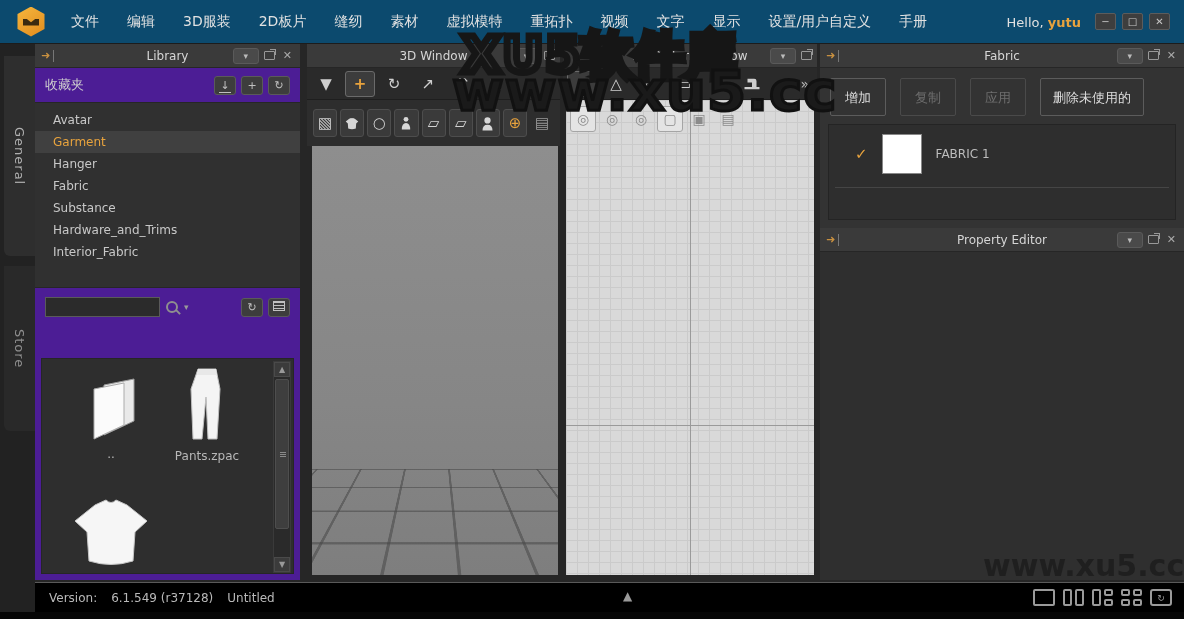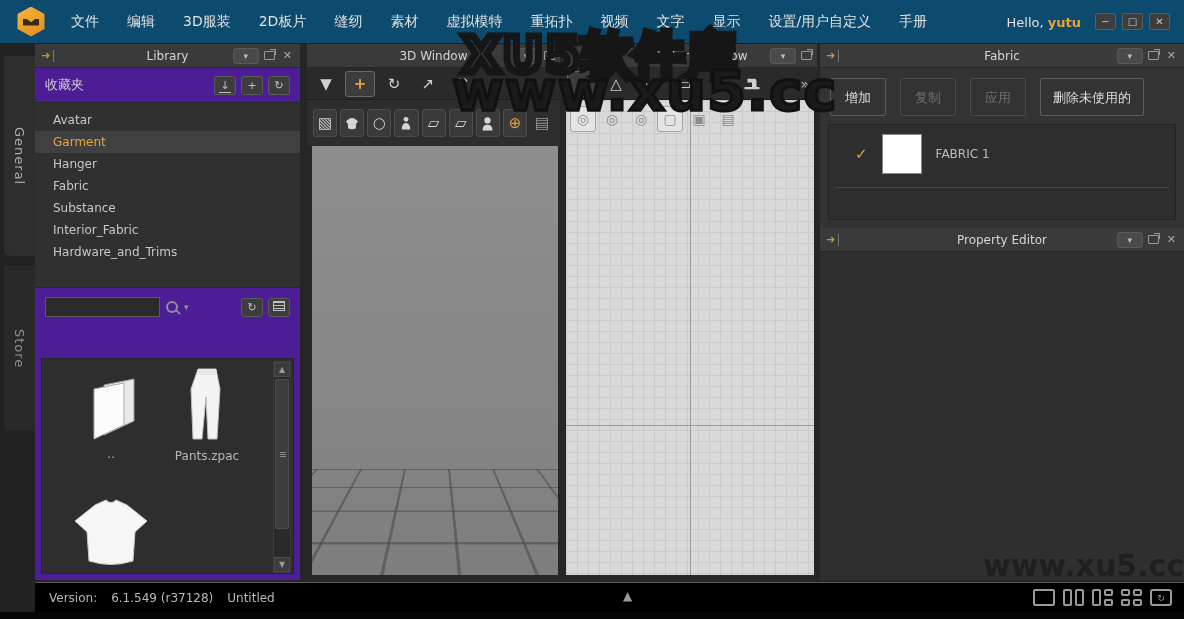--- a/index.html
+++ b/index.html
@@ -190,22 +190,22 @@
         <span class="sqbtn"><span>+</span></span>
         <span class="sqbtn"><span>↻</span></span>
       </span>
     </div>
     <div class="lib-list">
       <div class="lib-item">Avatar</div>
       <div class="lib-item sel">Garment</div>
       <div class="lib-item">Hanger</div>
       <div class="lib-item">Fabric</div>
       <div class="lib-item">Substance</div>
+      <div class="lib-item">Hardware_and_Trims</div>
       <div class="lib-item">Interior_Fabric</div>
-      <div class="lib-item">Hardware_and_Trims</div>
     </div>
     <div class="search-row">
       <input class="search-input" value="" style="">
       <span class="mag"></span>
       <span class="search-dd">▾</span>
       <span class="search-right">
         <span class="sqbtn"><span>↻</span></span>
         <span class="sqbtn"><span class="listicon"></span></span>
       </span>
     </div>

